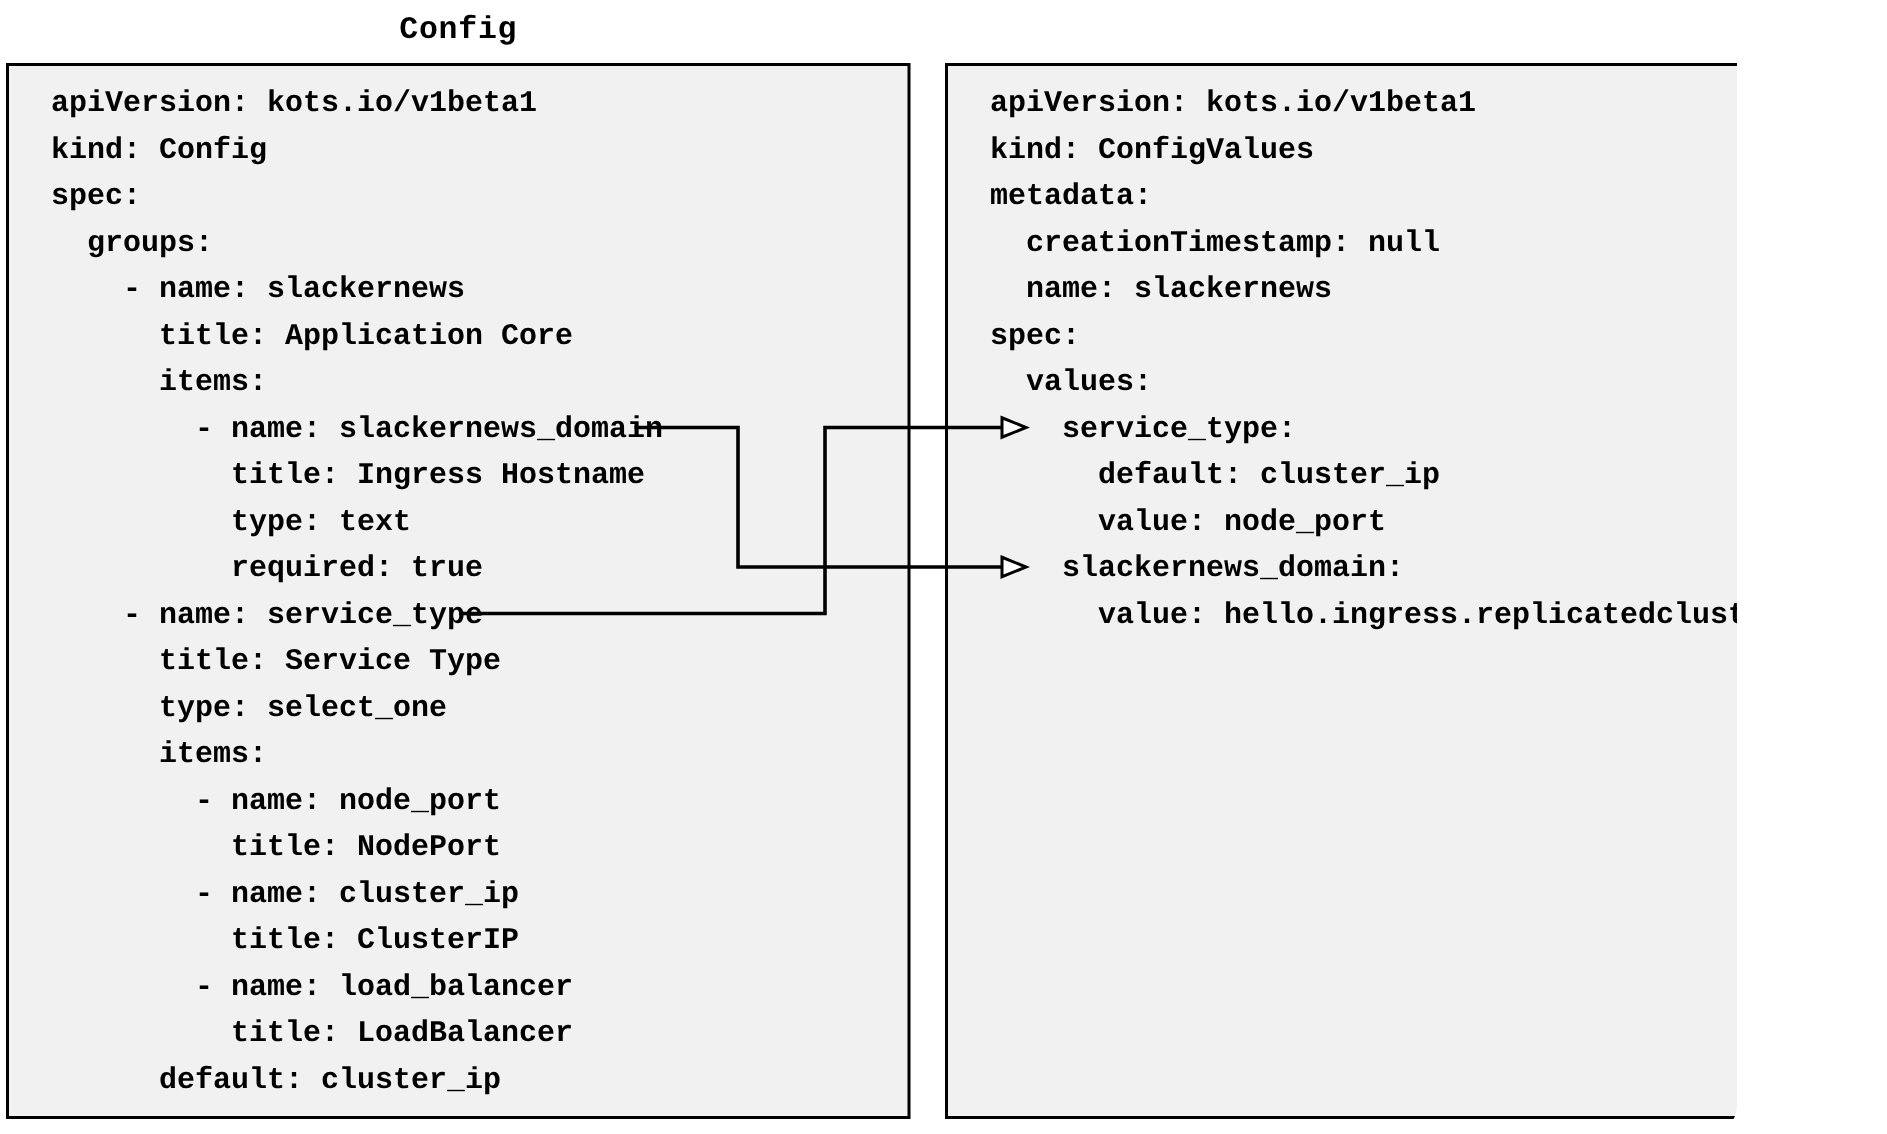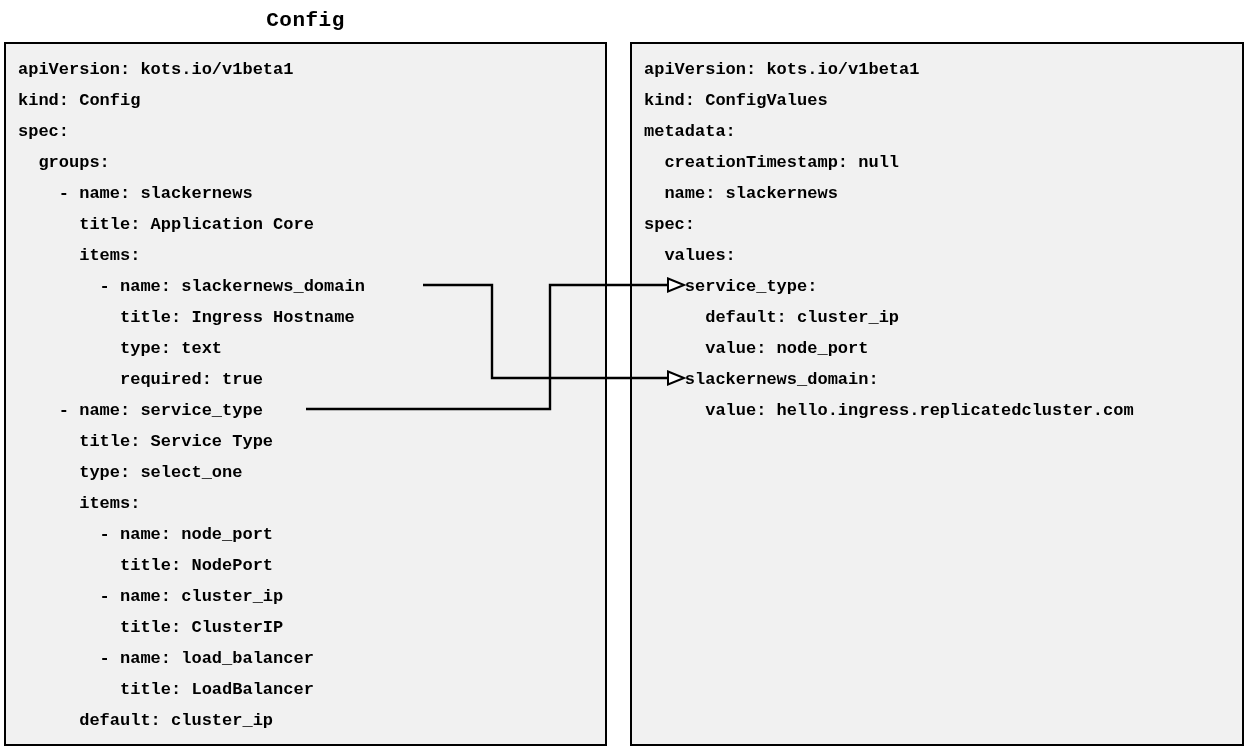--- a/index.html
+++ b/index.html
@@ -2,21 +2,21 @@
 <html style="--page-bg: #ffffff; --panel-bg: #f1f1f1; --panel-border: #000000; --text-color: #000000; --arrow-color: #000000;"><head>
 <meta charset="utf-8">
 <style>
   html, body {
     margin: 0;
     padding: 0;
     background: var(--page-bg, #ffffff);
   }
   .canvas {
     position: relative;
-    width: 1258px;
+    width: 1158px;
     height: 756px;
     background: var(--page-bg, #ffffff);
     font-family: "Liberation Mono", "DejaVu Sans Mono", monospace;
     overflow: hidden;
     border-radius: 19px;
   }
   .panel-title {
     position: absolute;
     top: 8px;
     text-align: center;
@@ -33,23 +33,23 @@
     top: 42px;
     height: 704px;
     background: var(--panel-bg, #f1f1f1);
     border: 2px solid var(--panel-border, #000000);
     box-sizing: border-box;
   }
   .panel.left  { left: 4px;   width: 603px; }
   .panel.right { left: 630px; width: 614px; }
   .panel pre {
     margin: 0;
-    padding: 10px 0 0 12px;
+    padding: 10px 0 0 28px;
     font-family: "Liberation Mono", "DejaVu Sans Mono", monospace;
-    font-size: 17px;
+    font-size: 20px;
     font-weight: bold;
     line-height: 31px;
     color: var(--text-color, #000000);
     white-space: pre;
   }
   svg.arrows {
     position: absolute;
     left: 0;
     top: 0;
     width: 1258px;

